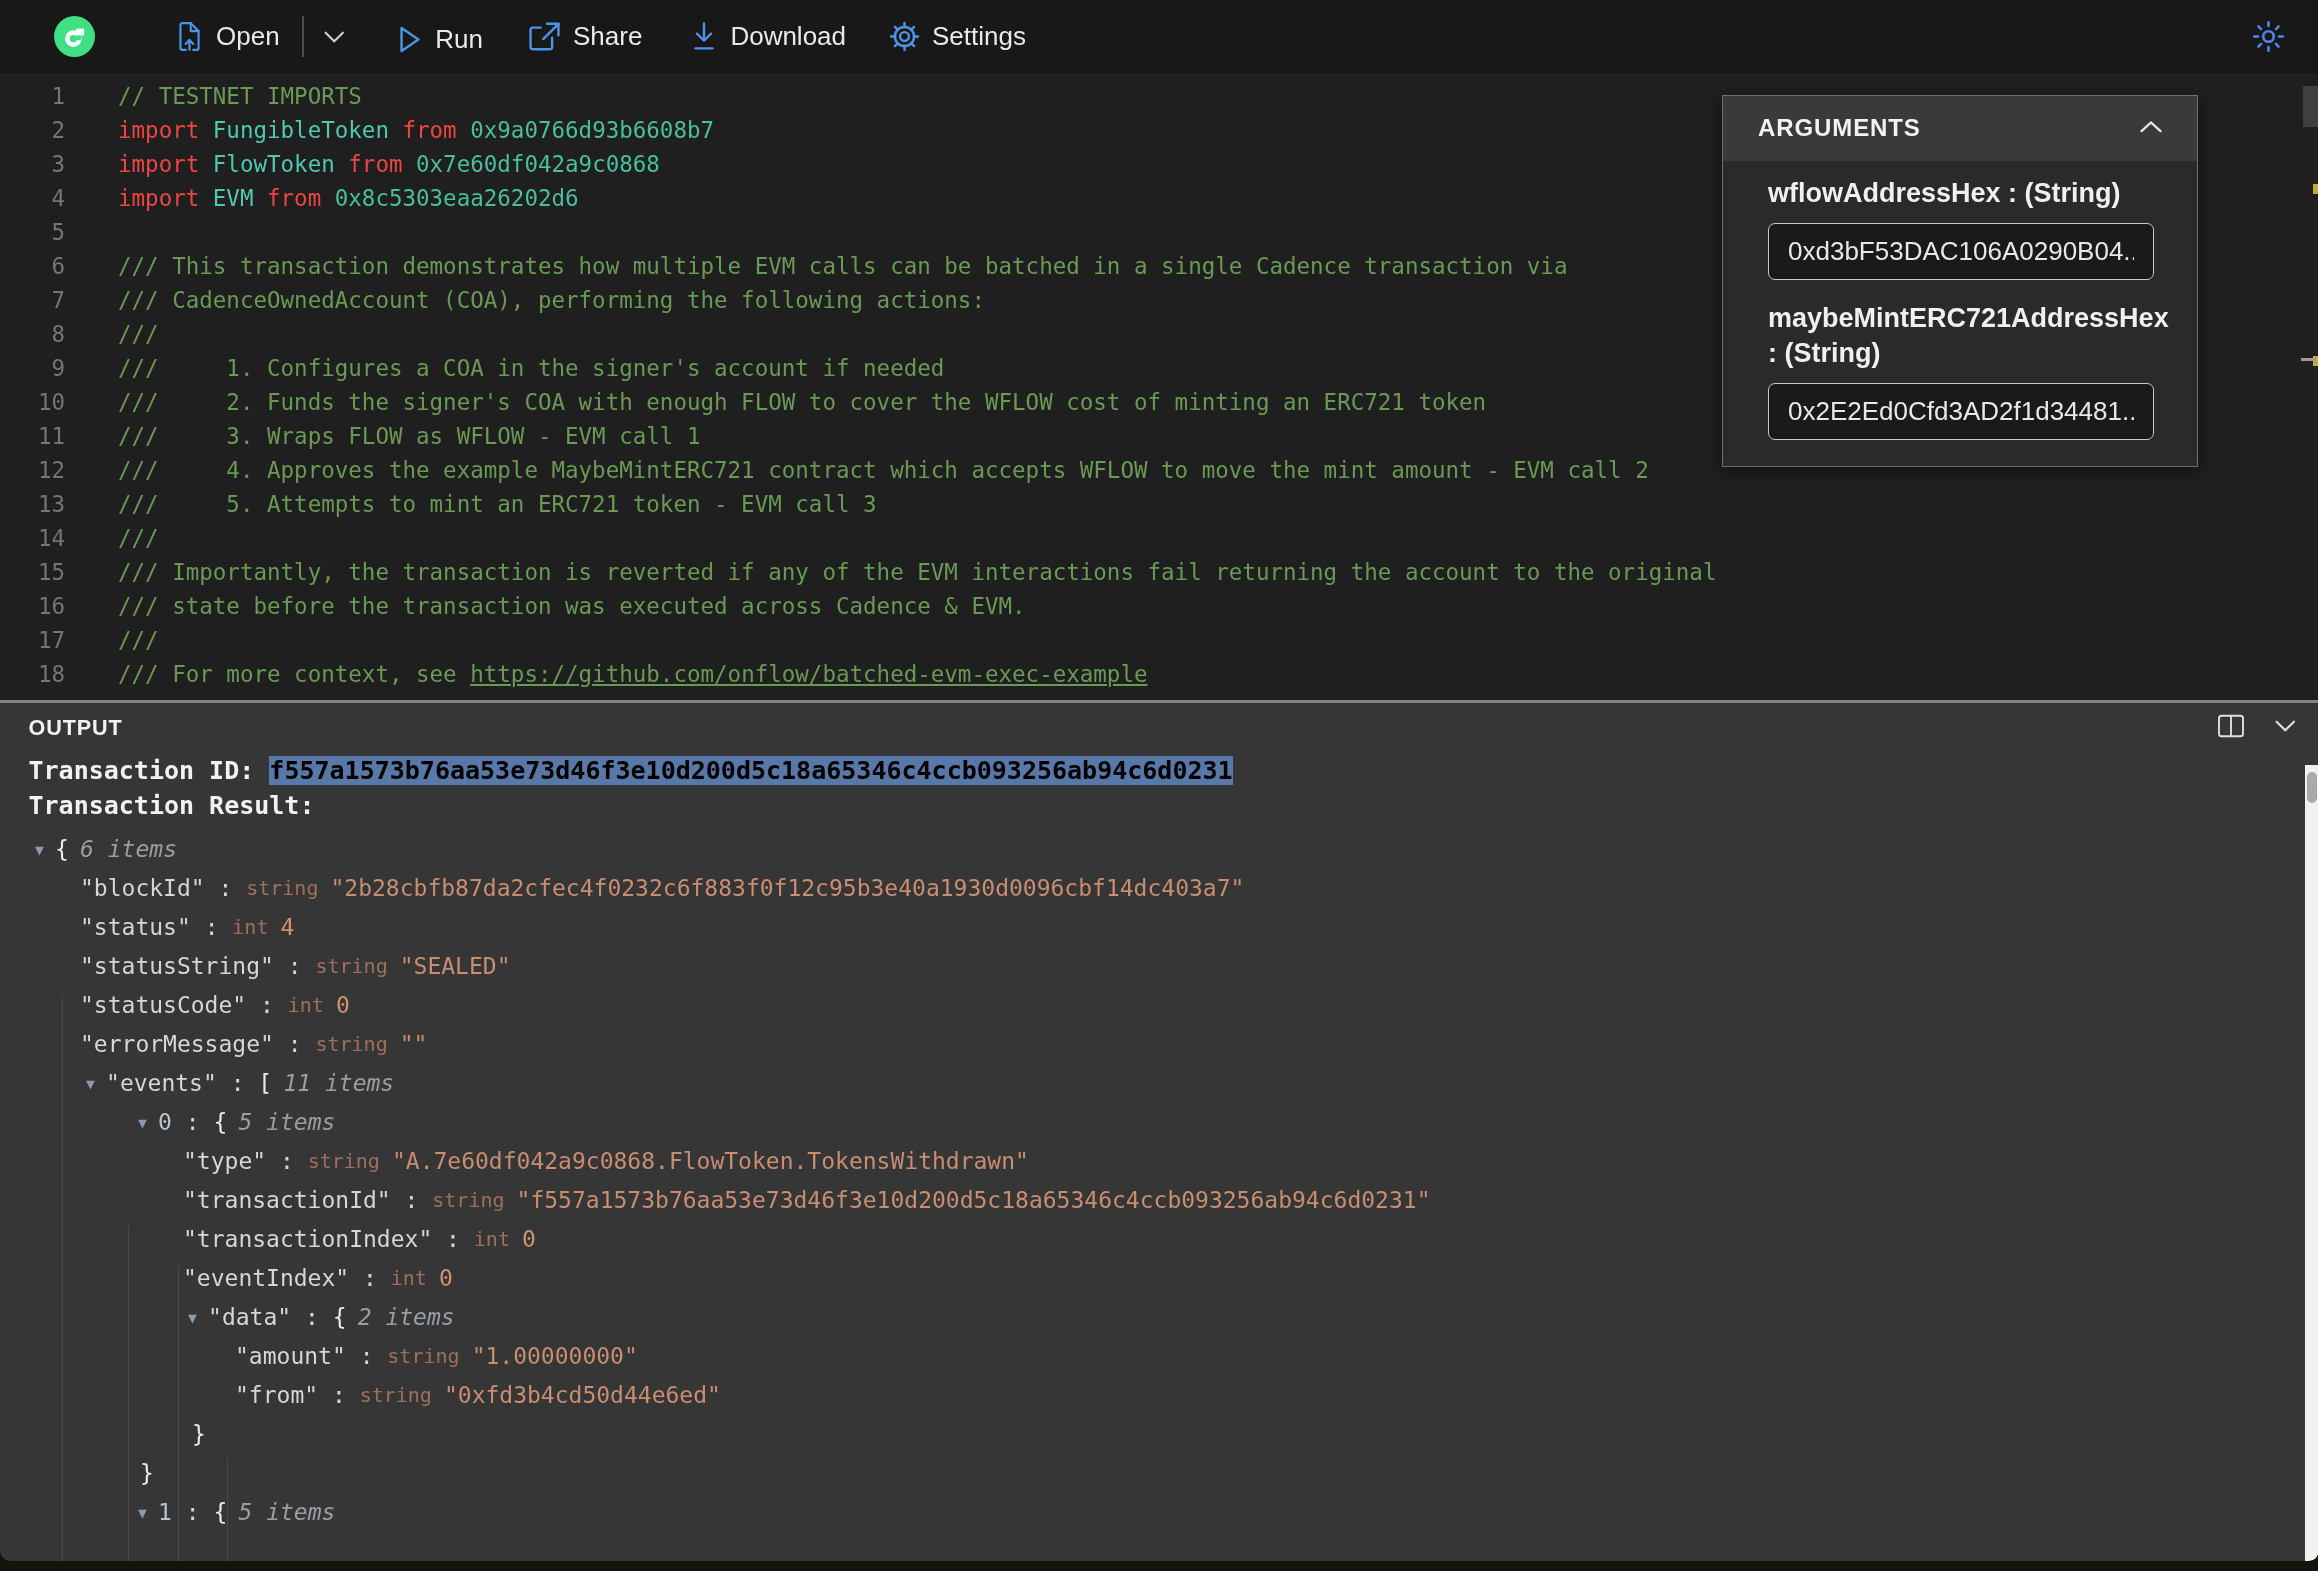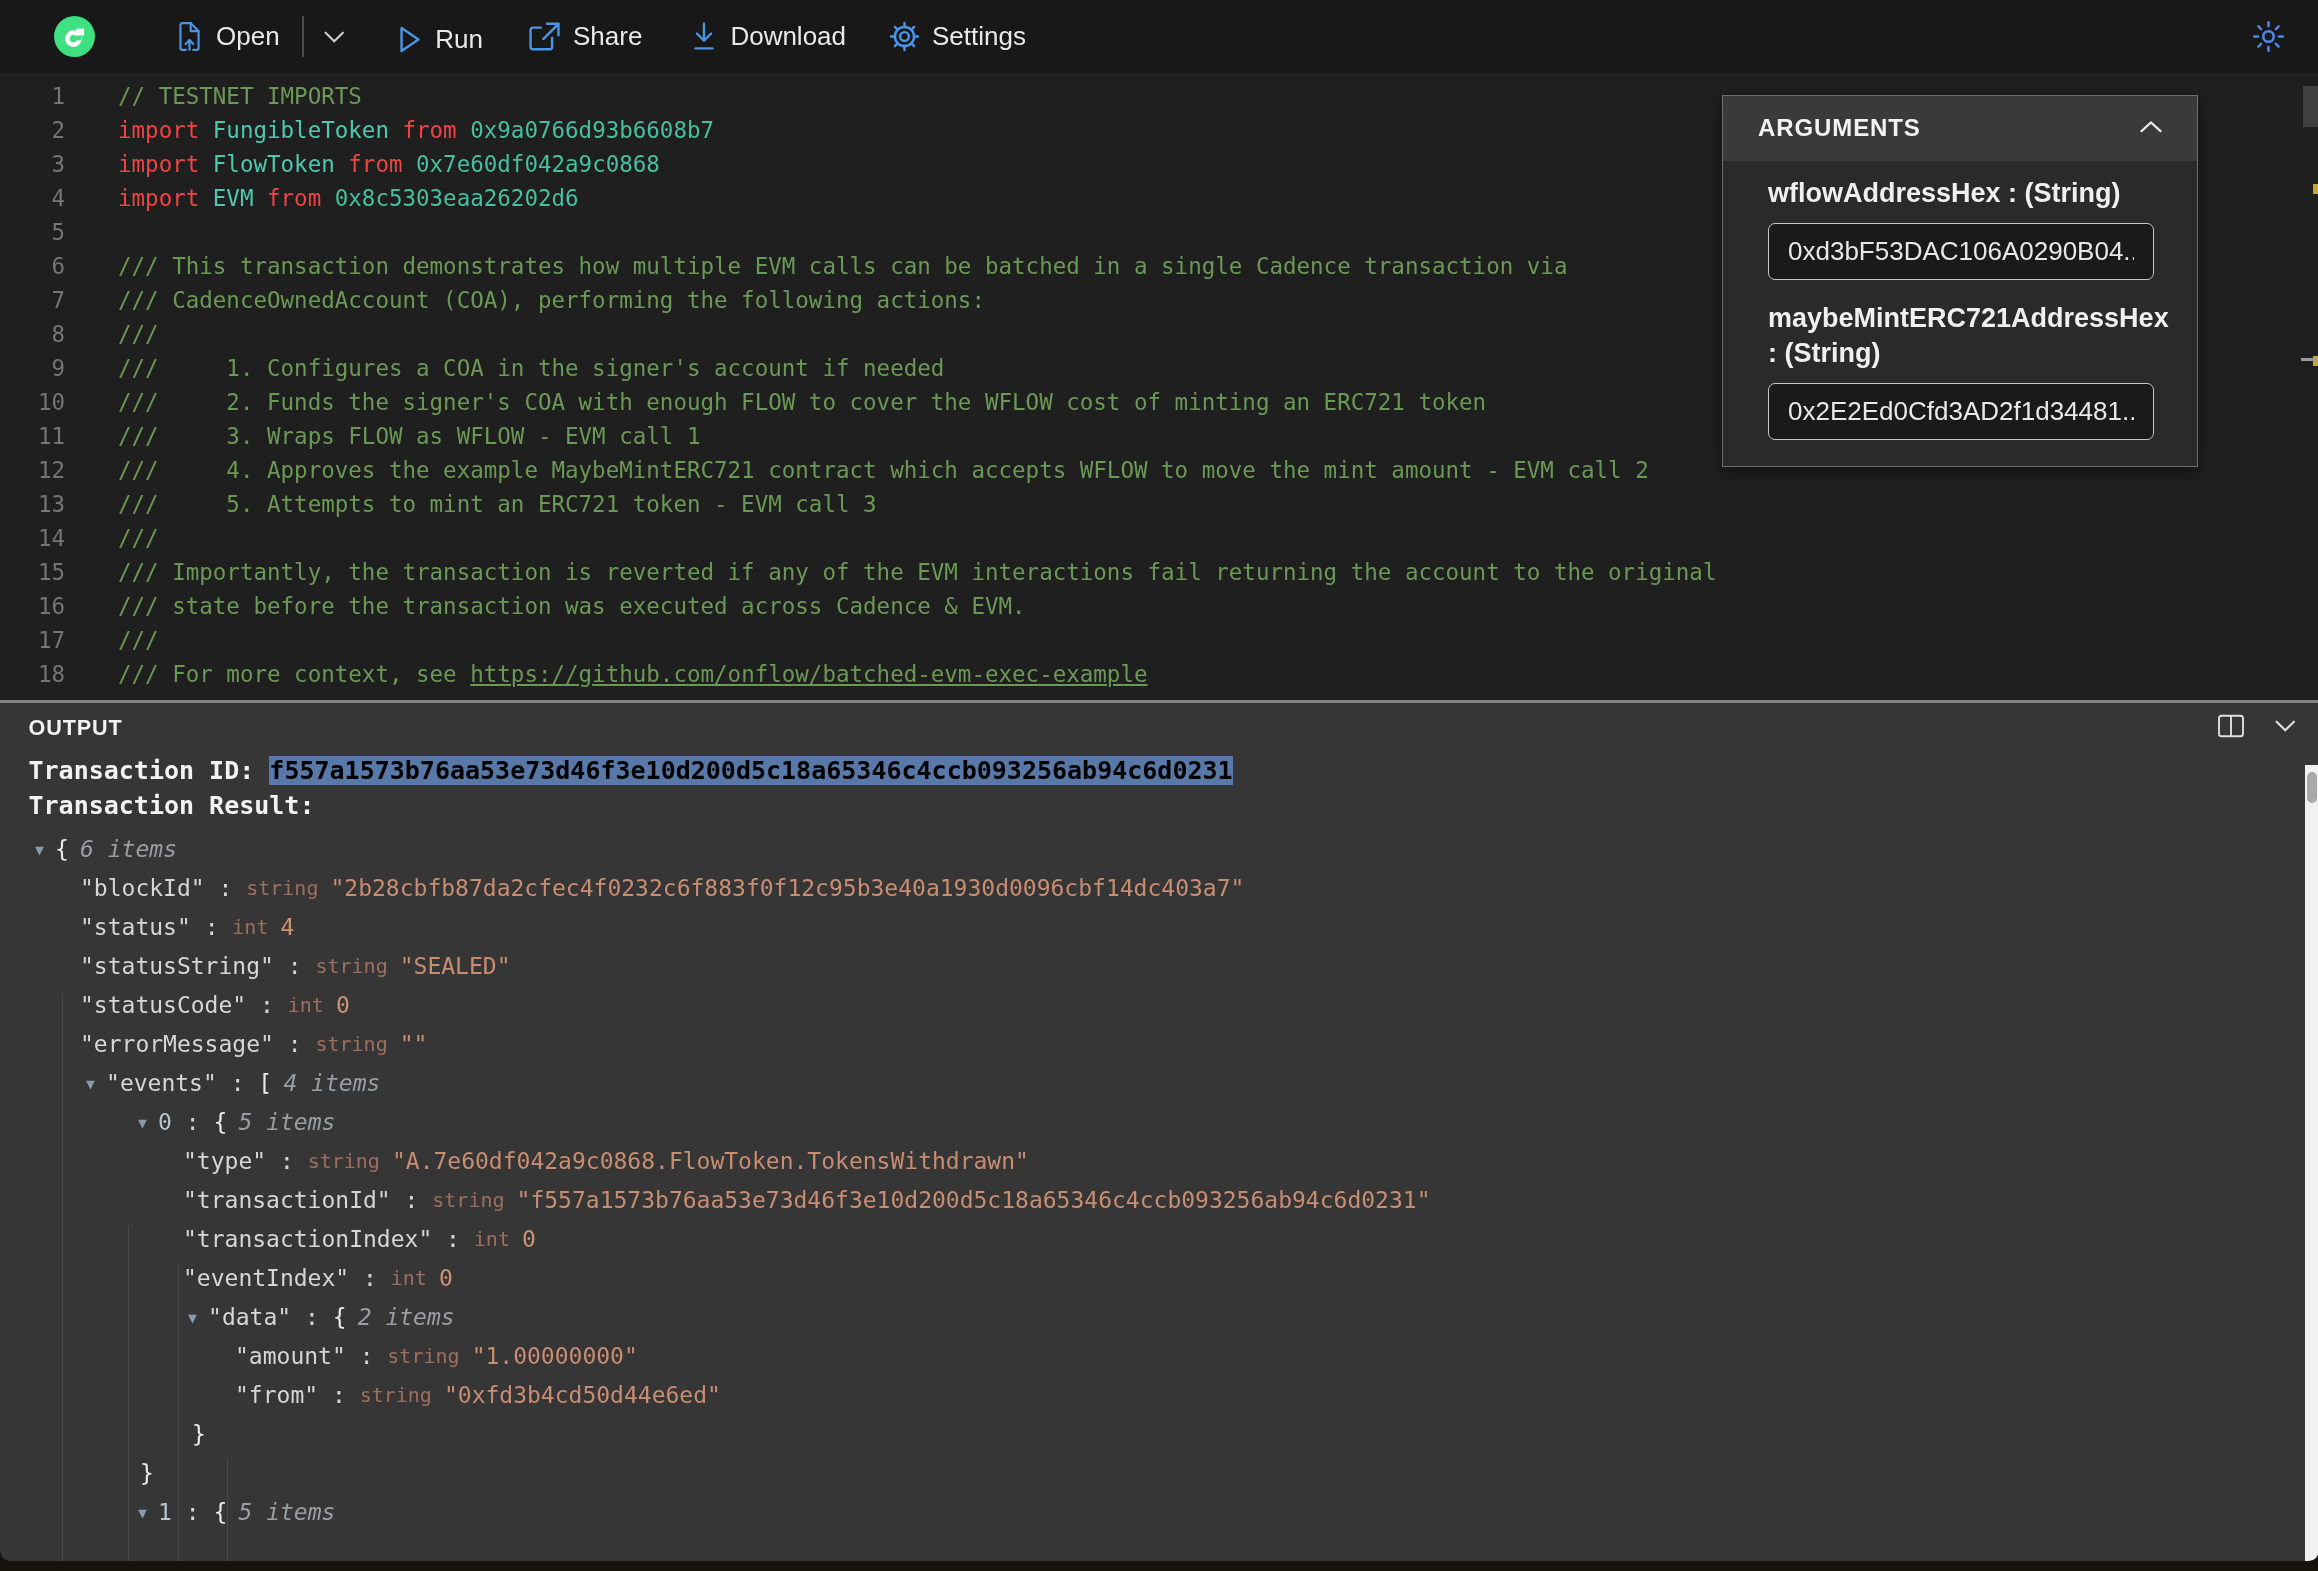--- a/index.html
+++ b/index.html
@@ -252,21 +252,21 @@
       <div class="guide" style="left:62px;  top:164px; bottom:-7px;"></div>
       <div class="guide" style="left:128px; top:396px; bottom:-7px;"></div>
       <div class="guide" style="left:178px; top:435px; height:347px;"></div>
       <div class="guide" style="left:227px; top:628px; height:116px;"></div>
     <div class="jr" style="padding-left: 35px;"><span class="tri">▼</span><span class="jbrace">{</span><span class="jnote">6 items</span></div>
         <div class="jr" style="padding-left: 80px;"><span class="jkey">"blockId"</span><span class="jcolon"> : </span><span class="jtyp">string </span><span class="jstr">"2b28cbfb87da2cfec4f0232c6f883f0f12c95b3e40a1930d0096cbf14dc403a7"</span></div>
         <div class="jr" style="padding-left: 80px;"><span class="jkey">"status"</span><span class="jcolon"> : </span><span class="jtyp">int </span><span class="jnum">4</span></div>
         <div class="jr" style="padding-left: 80px;"><span class="jkey">"statusString"</span><span class="jcolon"> : </span><span class="jtyp">string </span><span class="jstr">"SEALED"</span></div>
         <div class="jr" style="padding-left: 80px;"><span class="jkey">"statusCode"</span><span class="jcolon"> : </span><span class="jtyp">int </span><span class="jnum">0</span></div>
         <div class="jr" style="padding-left: 80px;"><span class="jkey">"errorMessage"</span><span class="jcolon"> : </span><span class="jtyp">string </span><span class="jstr">""</span></div>
-        <div class="jr" style="padding-left: 86px;"><span class="tri">▼</span><span class="jkey">"events"</span><span class="jcolon"> : </span><span class="jbrace">[</span><span class="jnote">4 items</span></div>
+        <div class="jr" style="padding-left: 86px;"><span class="tri">▼</span><span class="jkey">"events"</span><span class="jcolon"> : </span><span class="jbrace">[</span><span class="jnote">11 items</span></div>
         <div class="jr" style="padding-left: 138px;"><span class="tri">▼</span><span class="jidx">0</span><span class="jcolon"> : </span><span class="jbrace">{</span><span class="jnote">5 items</span></div>
         <div class="jr" style="padding-left: 183px;"><span class="jkey">"type"</span><span class="jcolon"> : </span><span class="jtyp">string </span><span class="jstr">"A.7e60df042a9c0868.FlowToken.TokensWithdrawn"</span></div>
         <div class="jr" style="padding-left: 183px;"><span class="jkey">"transactionId"</span><span class="jcolon"> : </span><span class="jtyp">string </span><span class="jstr">"f557a1573b76aa53e73d46f3e10d200d5c18a65346c4ccb093256ab94c6d0231"</span></div>
         <div class="jr" style="padding-left: 183px;"><span class="jkey">"transactionIndex"</span><span class="jcolon"> : </span><span class="jtyp">int </span><span class="jnum">0</span></div>
         <div class="jr" style="padding-left: 183px;"><span class="jkey">"eventIndex"</span><span class="jcolon"> : </span><span class="jtyp">int </span><span class="jnum">0</span></div>
         <div class="jr" style="padding-left: 188px;"><span class="tri">▼</span><span class="jkey">"data"</span><span class="jcolon"> : </span><span class="jbrace">{</span><span class="jnote">2 items</span></div>
         <div class="jr" style="padding-left: 235px;"><span class="jkey">"amount"</span><span class="jcolon"> : </span><span class="jtyp">string </span><span class="jstr">"1.00000000"</span></div>
         <div class="jr" style="padding-left: 235px;"><span class="jkey">"from"</span><span class="jcolon"> : </span><span class="jtyp">string </span><span class="jstr">"0xfd3b4cd50d44e6ed"</span></div>
         <div class="jr" style="padding-left: 192px;"><span class="jbrace">}</span></div>
         <div class="jr" style="padding-left: 140px;"><span class="jbrace">}</span></div>

